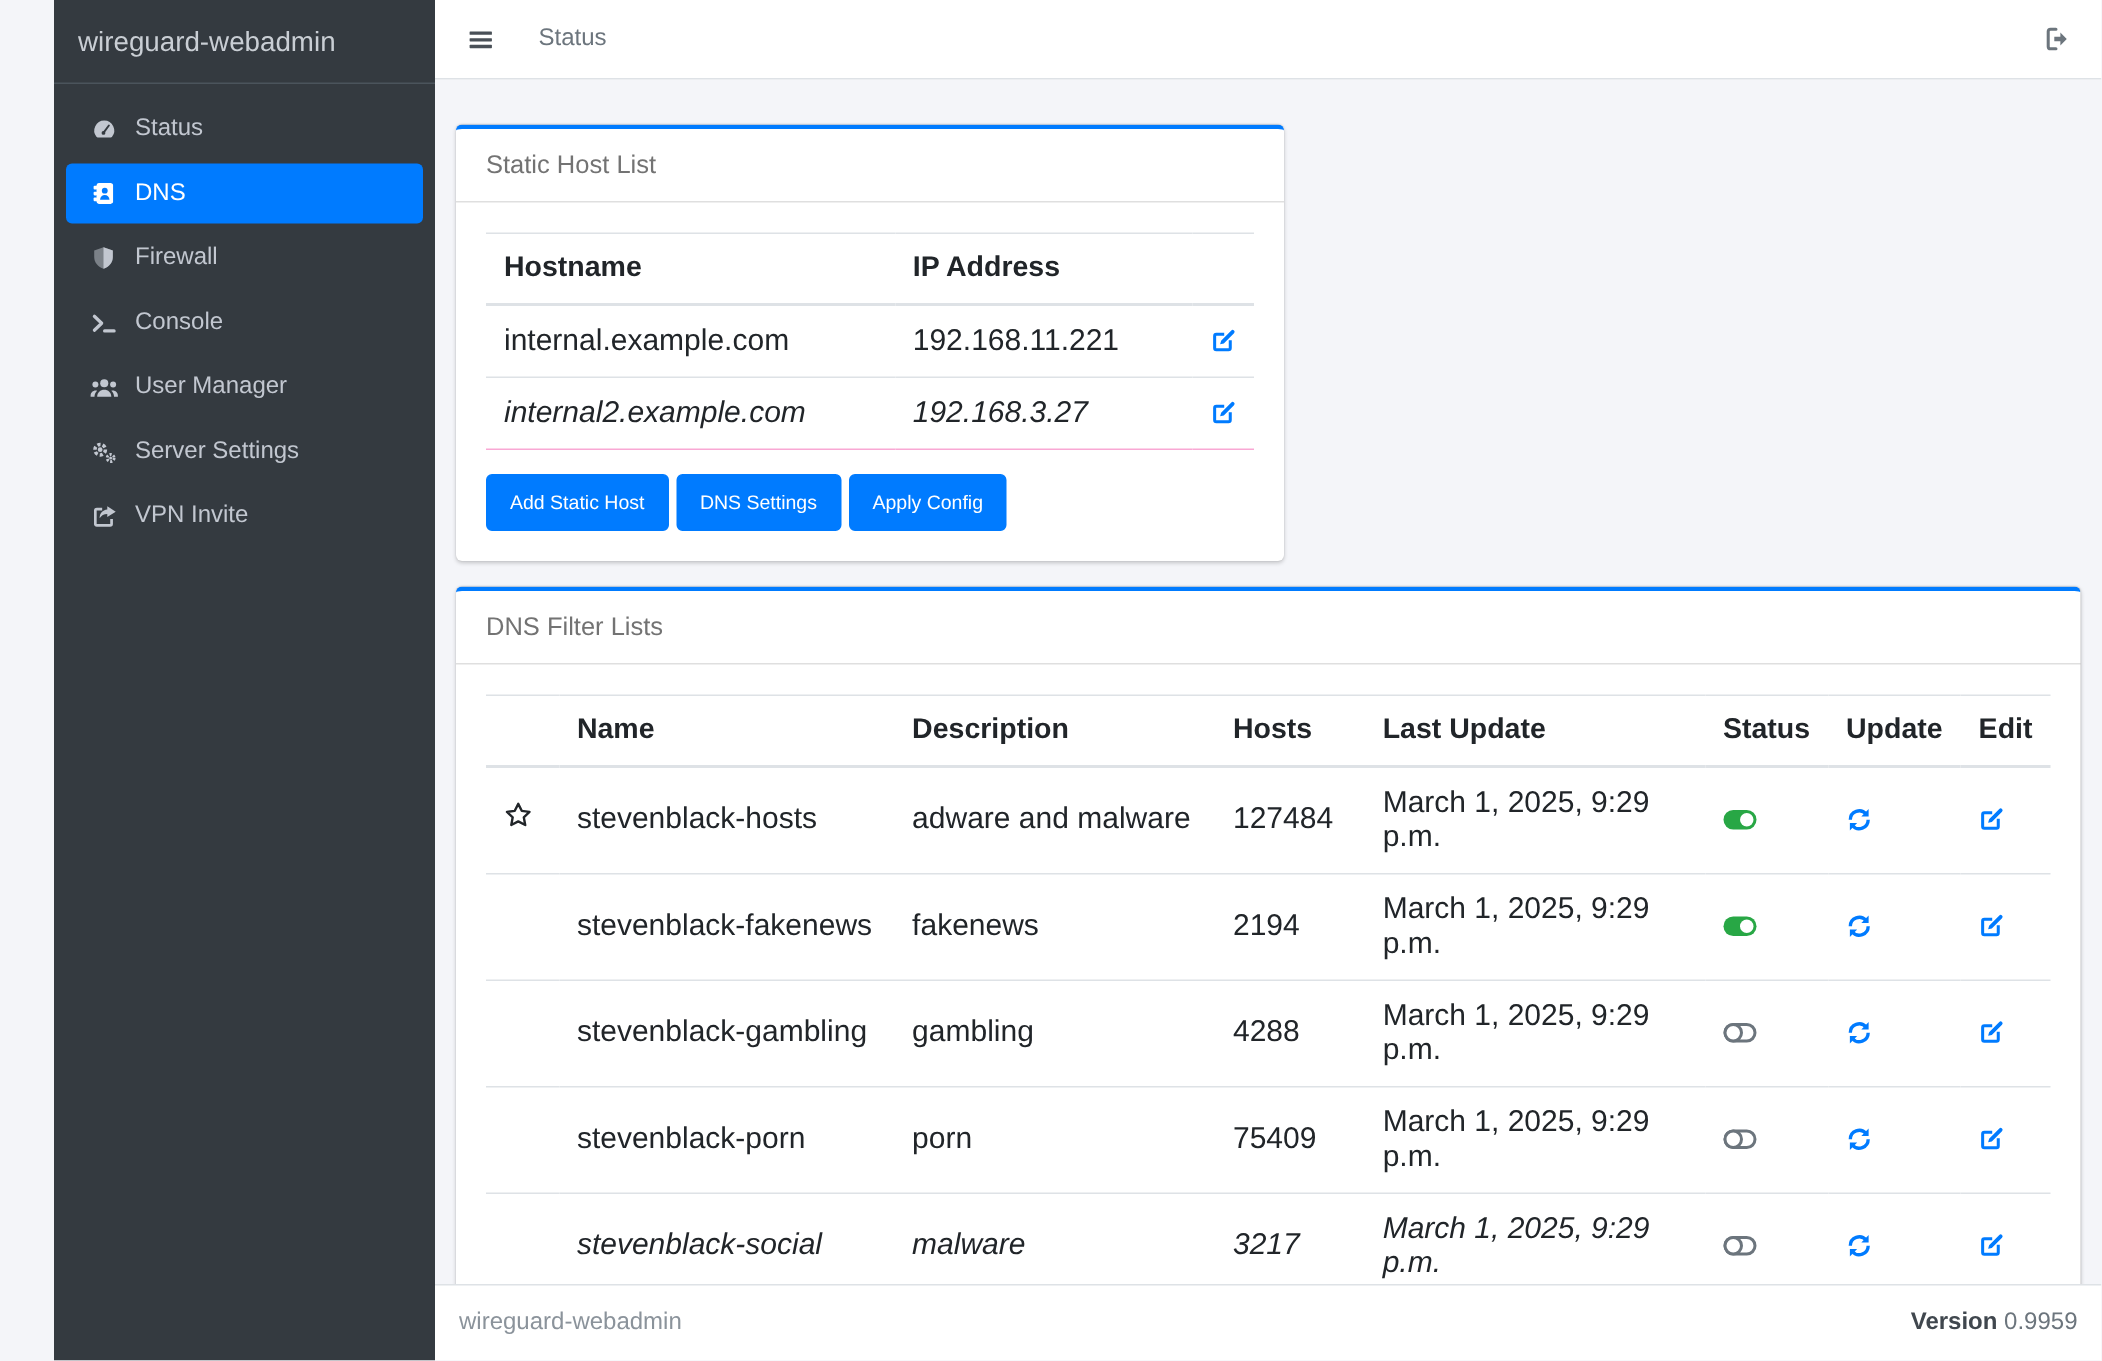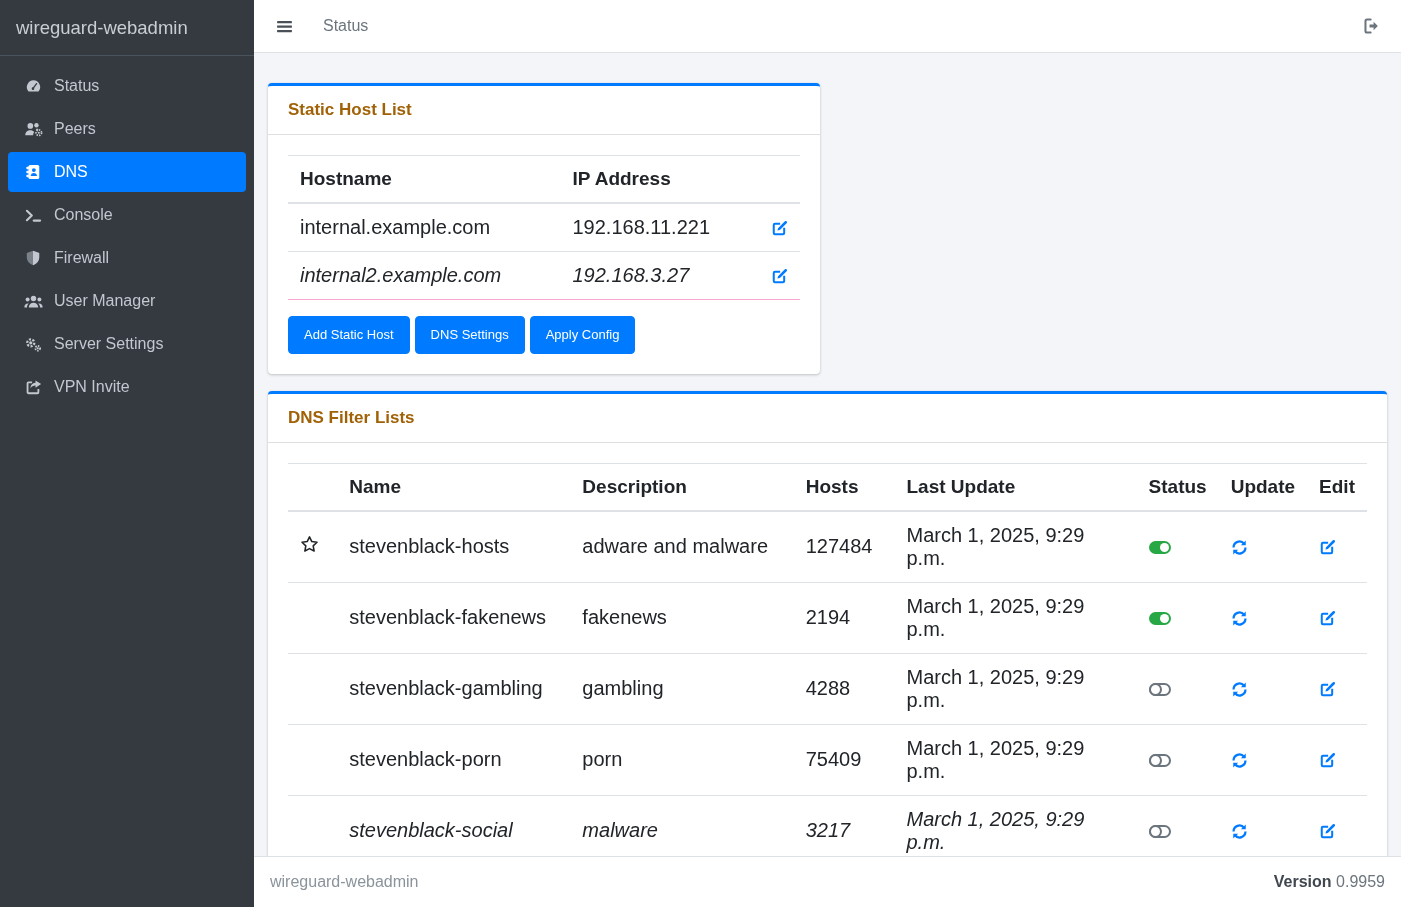--- a/index.html
+++ b/index.html
@@ -1,18 +1,18 @@
 <!DOCTYPE html>
 <html><head>
 <meta charset="utf-8">
 <style>
   * { margin:0; padding:0; box-sizing:border-box; }
   html,body { width:1401px; height:907px; overflow:hidden; }
   body { font-family:"Liberation Sans","DejaVu Sans",sans-serif; font-size:16px; color:#212529; background:#f4f5f9; }
-  .app { display:flex; width:1401px; height:907px; }
+  .app { display:flex; width:1401px; height:907px;padding-left:36px; }
 
   
   .sidebar { width:254px; flex-shrink:0; background:#343a40; display:flex; flex-direction:column; }
   .brand { height:56px; display:flex; align-items:center; padding:0 16px; color:#c9ced4;
            font-size:18.5px; border-bottom:1px solid #4b545c; white-space:nowrap; overflow:hidden; }
   .side-nav { padding:10px 8px 0 8px; display:flex; flex-direction:column; }
   .nav-item { display:flex; align-items:center; height:40px; margin-bottom:3px; padding:0 6px 0 12px;
               color:#c2c7d0; text-decoration:none; border-radius:4px; cursor:pointer; }
   .nav-item.active { background:#007bff; color:#fff; }
   .nav-icon { width:26px; margin-right:8px; display:inline-flex; justify-content:center; align-items:center; }
@@ -27,21 +27,21 @@
   .nav-breadcrumb { color:#6c757d; text-decoration:none; margin-left:30px; font-size:16px; cursor:pointer; }
   .logout { margin-left:auto; color:#6c757d; display:inline-flex; cursor:pointer; }
 
   .content { flex:1; padding:30px 14px 0 14px; overflow:hidden; }
 
   
   .card { background:#fff; border-top:3px solid #007bff; border-radius:4px; margin-bottom:17px;
           box-shadow:0 0 1px rgba(0,0,0,.125), 0 1px 3px rgba(0,0,0,.2); }
   .card-static { width:552px; }
   .card-header { padding:14px 20px; border-bottom:1px solid rgba(0,0,0,.125); }
-  .card-title { font-size:17px; color:#a16207; font-weight:700; }
+  .card-title { font-size:17px; color:#737373; font-weight:400; }
   .card-body { padding:16px 20px 20px 20px; }
 
   table { width:100%; border-collapse:collapse; margin-top:4px; }
   th { text-align:left; font-weight:700; font-size:19px; color:#212529;
        padding:12px; border-top:1px solid #dee2e6; border-bottom:2px solid #dee2e6; }
   td { font-size:20px; color:#212529; padding:12px; border-bottom:1px solid #dee2e6; }
   tbody tr:last-child td { border-bottom:1px solid #f9a8d4;font-style:italic; }
 
   .btn-row { display:flex; gap:5px; margin-top:16px; }
   .btn { background:#007bff; color:#fff; border:1px solid #007bff; border-radius:4px;
@@ -83,33 +83,20 @@
     <nav class="side-nav" id="side-nav">
         <a class="nav-item">
           <span class="nav-icon">
             <svg viewBox="0 0 16 16" width="17" height="17">
               <path d="M8 2.2a6.3 6.3 0 0 0-4.9 10.2c.2.3.5.4.8.4h8.2c.3 0 .6-.1.8-.4A6.3 6.3 0 0 0 8 2.2z" fill="currentColor"></path>
               <path d="M7.6 9.8l3.3-4.5" stroke="#343a40" stroke-width="1.2" stroke-linecap="round" fill="none"></path>
               <circle cx="7.5" cy="10" r="1.2" fill="#343a40"></circle>
             </svg>
           </span>
           <span class="nav-label">Status</span>
-        </a>
-        <a class="nav-item">
-          <span class="nav-icon">
-            <svg viewBox="0 0 18 15" width="19" height="16" fill="currentColor">
-              <circle cx="6" cy="4.6" r="2.7"></circle>
-              <path d="M1.2 13.4c0-2.9 2.1-4.7 4.8-4.7 1.5 0 2.8.6 3.7 1.6-.7.8-1.1 1.9-1.1 3.1z"></path>
-              <circle cx="11.8" cy="3.9" r="2.1"></circle>
-              <path d="M11.2 7.6c.8-.3 1.8-.3 2.6 0-.7.6-1.2 1.4-1.4 2.3-.3-.9-.7-1.7-1.2-2.3z"></path>
-              <circle cx="14" cy="11" r="2.6" fill="none" stroke="currentColor" stroke-width="1.7" stroke-dasharray="1.35 1.05"></circle>
-              <circle cx="14" cy="11" r="1"></circle>
-            </svg>
-          </span>
-          <span class="nav-label">Peers</span>
         </a>
         <a class="nav-item active">
           <span class="nav-icon">
             <svg viewBox="0 0 16 16" width="16" height="16">
               <defs>
                 <mask id="m-ab">
                   <rect x="3.2" y="1" width="11.3" height="14" rx="1.6" fill="#fff"></rect>
                   <circle cx="8.85" cy="6.1" r="1.95" fill="#000"></circle>
                   <path d="M5.7 12.1c.1-2 1.5-3.1 3.15-3.1s3.05 1.1 3.15 3.1z" fill="#000"></path>
                 </mask>
@@ -117,35 +104,35 @@
               <rect x="3.2" y="1" width="11.3" height="14" rx="1.6" fill="currentColor" mask="url(#m-ab)"></rect>
               <rect x="1.4" y="2.8" width="2.4" height="2.5" rx=".7" fill="currentColor"></rect>
               <rect x="1.4" y="6.75" width="2.4" height="2.5" rx=".7" fill="currentColor"></rect>
               <rect x="1.4" y="10.7" width="2.4" height="2.5" rx=".7" fill="currentColor"></rect>
             </svg>
           </span>
           <span class="nav-label">DNS</span>
         </a>
         <a class="nav-item">
           <span class="nav-icon">
+            <svg viewBox="0 0 16 16" width="16" height="16" fill="currentColor">
+              <path d="M8 .8 1.8 3v4.3c0 3.8 2.6 6.6 6.2 7.9 3.6-1.3 6.2-4.1 6.2-7.9V3z" opacity=".5"></path>
+              <path d="M8 .8 14.2 3v4.3c0 3.8-2.6 6.6-6.2 7.9z"></path>
+            </svg>
+          </span>
+          <span class="nav-label">Firewall</span>
+        </a>
+        <a class="nav-item">
+          <span class="nav-icon">
             <svg viewBox="0 0 16 16" width="17" height="17" fill="none" stroke="currentColor" stroke-width="2" stroke-linecap="round" stroke-linejoin="round">
               <path d="M1.8 3.6 6.4 8l-4.6 4.4"></path>
               <path d="M8.2 12.8h6"></path>
             </svg>
           </span>
           <span class="nav-label">Console</span>
-        </a>
-        <a class="nav-item">
-          <span class="nav-icon">
-            <svg viewBox="0 0 16 16" width="16" height="16" fill="currentColor">
-              <path d="M8 .8 1.8 3v4.3c0 3.8 2.6 6.6 6.2 7.9 3.6-1.3 6.2-4.1 6.2-7.9V3z" opacity=".5"></path>
-              <path d="M8 .8 14.2 3v4.3c0 3.8-2.6 6.6-6.2 7.9z"></path>
-            </svg>
-          </span>
-          <span class="nav-label">Firewall</span>
         </a>
         <a class="nav-item">
           <span class="nav-icon">
             <svg viewBox="0 0 19 14" width="19" height="15" fill="currentColor">
               <circle cx="9.5" cy="4" r="2.7"></circle>
               <path d="M4.8 13c0-2.9 2.1-4.7 4.7-4.7s4.7 1.8 4.7 4.7z"></path>
               <circle cx="3.6" cy="4.9" r="2"></circle>
               <path d="M.4 12.4c0-2.1 1.5-3.5 3.4-3.5.3 0 .7 0 1 .1C3.6 10.1 3 11.4 3 13H.4z"></path>
               <circle cx="15.4" cy="4.9" r="2"></circle>
               <path d="M18.6 12.4c0-2.1-1.5-3.5-3.4-3.5-.3 0-.7 0-1 .1 1.2 1.1 1.8 2.4 1.8 4h2.6z"></path>

